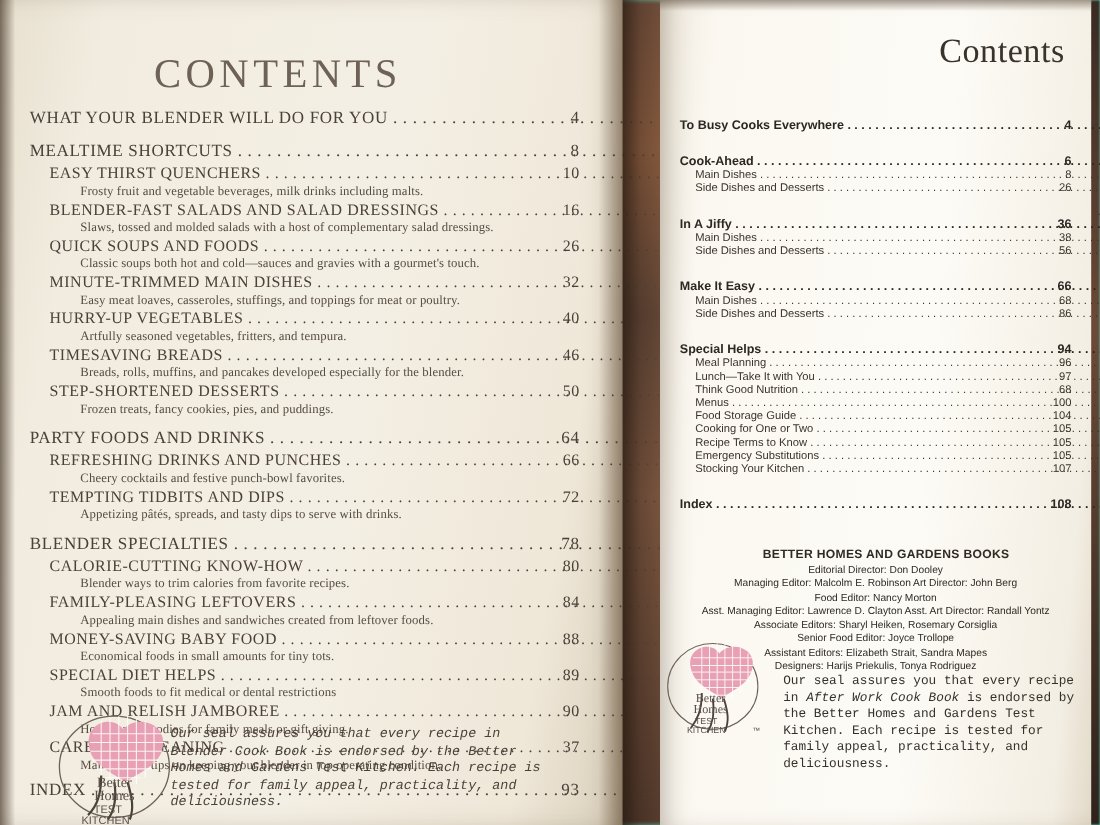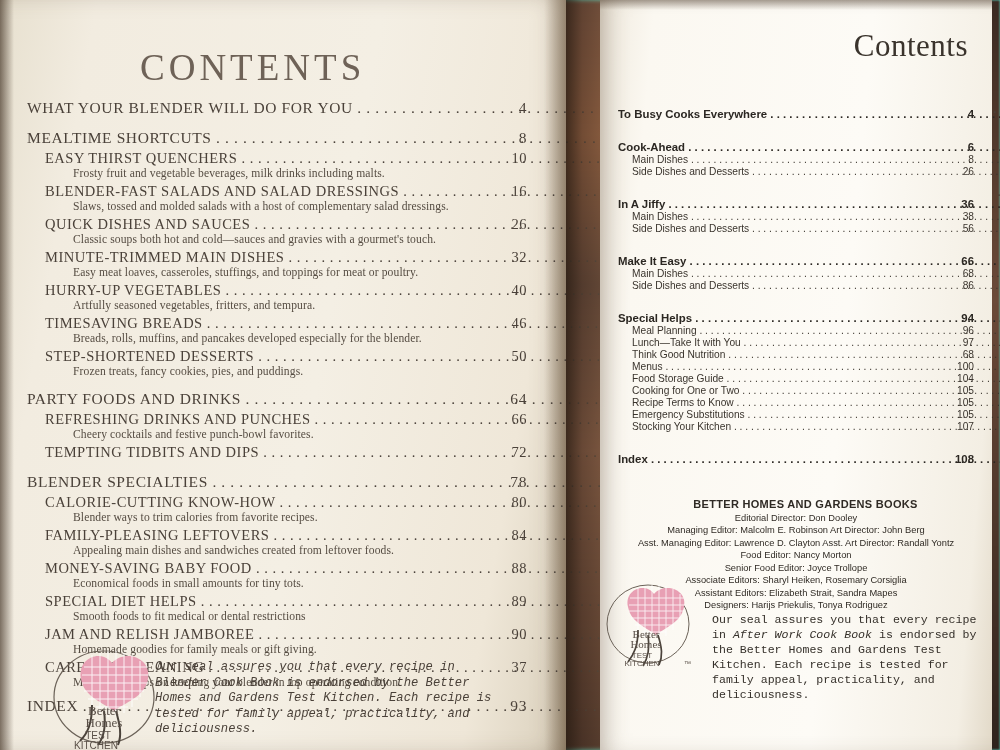--- a/index.html
+++ b/index.html
@@ -143,35 +143,36 @@
   <div class="lp">
     <div class="lp-title">CONTENTS</div>
     <div class="lp-list" id="left-list">
         <div class="row lvl-top"><span>WHAT YOUR BLENDER WILL DO FOR YOU </span><span class="lead"> .  .  .  .  .  .  .  .  .  .  .  .  .  .  .  .  .  .  .  .  .  .  .  .  .  .  .  .  .  .  .  .  .  .  .  .  .  .  .  .  .  .  .  .  .  .  .  .  .  .  .  .  .  .  .  .  .  .  .  .  .  .  .  .  .  .  .  .  .  .  .  .  .  .  .  .  .  .  .  . </span><span class="pg">4</span></div>
         <div class="gap"></div>
         <div class="row lvl-top"><span>MEALTIME SHORTCUTS </span><span class="lead"> .  .  .  .  .  .  .  .  .  .  .  .  .  .  .  .  .  .  .  .  .  .  .  .  .  .  .  .  .  .  .  .  .  .  .  .  .  .  .  .  .  .  .  .  .  .  .  .  .  .  .  .  .  .  .  .  .  .  .  .  .  .  .  .  .  .  .  .  .  .  .  .  .  .  .  .  .  .  .  . </span><span class="pg">8</span></div>
         <div class="row lvl-sec"><span>EASY THIRST QUENCHERS </span><span class="lead"> .  .  .  .  .  .  .  .  .  .  .  .  .  .  .  .  .  .  .  .  .  .  .  .  .  .  .  .  .  .  .  .  .  .  .  .  .  .  .  .  .  .  .  .  .  .  .  .  .  .  .  .  .  .  .  .  .  .  .  .  .  .  .  .  .  .  .  .  .  .  .  .  .  .  .  .  .  .  .  . </span><span class="pg">10</span></div>
         <div class="desc">Frosty fruit and vegetable beverages, milk drinks including malts.</div>
         <div class="row lvl-sec"><span>BLENDER-FAST SALADS AND SALAD DRESSINGS </span><span class="lead"> .  .  .  .  .  .  .  .  .  .  .  .  .  .  .  .  .  .  .  .  .  .  .  .  .  .  .  .  .  .  .  .  .  .  .  .  .  .  .  .  .  .  .  .  .  .  .  .  .  .  .  .  .  .  .  .  .  .  .  .  .  .  .  .  .  .  .  .  .  .  .  .  .  .  .  .  .  .  .  . </span><span class="pg">16</span></div>
         <div class="desc">Slaws, tossed and molded salads with a host of complementary salad dressings.</div>
-        <div class="row lvl-sec"><span>QUICK DISHES AND SAUCES </span><span class="lead"> .  .  .  .  .  .  .  .  .  .  .  .  .  .  .  .  .  .  .  .  .  .  .  .  .  .  .  .  .  .  .  .  .  .  .  .  .  .  .  .  .  .  .  .  .  .  .  .  .  .  .  .  .  .  .  .  .  .  .  .  .  .  .  .  .  .  .  .  .  .  .  .  .  .  .  .  .  .  .  . </span><span class="pg">26</span></div>
+        <div class="row lvl-sec"><span>QUICK SOUPS AND FOODS </span><span class="lead"> .  .  .  .  .  .  .  .  .  .  .  .  .  .  .  .  .  .  .  .  .  .  .  .  .  .  .  .  .  .  .  .  .  .  .  .  .  .  .  .  .  .  .  .  .  .  .  .  .  .  .  .  .  .  .  .  .  .  .  .  .  .  .  .  .  .  .  .  .  .  .  .  .  .  .  .  .  .  .  . </span><span class="pg">26</span></div>
         <div class="desc">Classic soups both hot and cold—sauces and gravies with a gourmet's touch.</div>
         <div class="row lvl-sec"><span>MINUTE-TRIMMED MAIN DISHES </span><span class="lead"> .  .  .  .  .  .  .  .  .  .  .  .  .  .  .  .  .  .  .  .  .  .  .  .  .  .  .  .  .  .  .  .  .  .  .  .  .  .  .  .  .  .  .  .  .  .  .  .  .  .  .  .  .  .  .  .  .  .  .  .  .  .  .  .  .  .  .  .  .  .  .  .  .  .  .  .  .  .  .  . </span><span class="pg">32</span></div>
         <div class="desc">Easy meat loaves, casseroles, stuffings, and toppings for meat or poultry.</div>
         <div class="row lvl-sec"><span>HURRY-UP VEGETABLES </span><span class="lead"> .  .  .  .  .  .  .  .  .  .  .  .  .  .  .  .  .  .  .  .  .  .  .  .  .  .  .  .  .  .  .  .  .  .  .  .  .  .  .  .  .  .  .  .  .  .  .  .  .  .  .  .  .  .  .  .  .  .  .  .  .  .  .  .  .  .  .  .  .  .  .  .  .  .  .  .  .  .  .  . </span><span class="pg">40</span></div>
         <div class="desc">Artfully seasoned vegetables, fritters, and tempura.</div>
         <div class="row lvl-sec"><span>TIMESAVING BREADS </span><span class="lead"> .  .  .  .  .  .  .  .  .  .  .  .  .  .  .  .  .  .  .  .  .  .  .  .  .  .  .  .  .  .  .  .  .  .  .  .  .  .  .  .  .  .  .  .  .  .  .  .  .  .  .  .  .  .  .  .  .  .  .  .  .  .  .  .  .  .  .  .  .  .  .  .  .  .  .  .  .  .  .  . </span><span class="pg">46</span></div>
         <div class="desc">Breads, rolls, muffins, and pancakes developed especially for the blender.</div>
         <div class="row lvl-sec"><span>STEP-SHORTENED DESSERTS </span><span class="lead"> .  .  .  .  .  .  .  .  .  .  .  .  .  .  .  .  .  .  .  .  .  .  .  .  .  .  .  .  .  .  .  .  .  .  .  .  .  .  .  .  .  .  .  .  .  .  .  .  .  .  .  .  .  .  .  .  .  .  .  .  .  .  .  .  .  .  .  .  .  .  .  .  .  .  .  .  .  .  .  . </span><span class="pg">50</span></div>
         <div class="desc">Frozen treats, fancy cookies, pies, and puddings.</div>
         <div class="gap"></div>
         <div class="row lvl-top"><span>PARTY FOODS AND DRINKS </span><span class="lead"> .  .  .  .  .  .  .  .  .  .  .  .  .  .  .  .  .  .  .  .  .  .  .  .  .  .  .  .  .  .  .  .  .  .  .  .  .  .  .  .  .  .  .  .  .  .  .  .  .  .  .  .  .  .  .  .  .  .  .  .  .  .  .  .  .  .  .  .  .  .  .  .  .  .  .  .  .  .  .  . </span><span class="pg">64</span></div>
         <div class="row lvl-sec"><span>REFRESHING DRINKS AND PUNCHES </span><span class="lead"> .  .  .  .  .  .  .  .  .  .  .  .  .  .  .  .  .  .  .  .  .  .  .  .  .  .  .  .  .  .  .  .  .  .  .  .  .  .  .  .  .  .  .  .  .  .  .  .  .  .  .  .  .  .  .  .  .  .  .  .  .  .  .  .  .  .  .  .  .  .  .  .  .  .  .  .  .  .  .  . </span><span class="pg">66</span></div>
         <div class="desc">Cheery cocktails and festive punch-bowl favorites.</div>
         <div class="row lvl-sec"><span>TEMPTING TIDBITS AND DIPS </span><span class="lead"> .  .  .  .  .  .  .  .  .  .  .  .  .  .  .  .  .  .  .  .  .  .  .  .  .  .  .  .  .  .  .  .  .  .  .  .  .  .  .  .  .  .  .  .  .  .  .  .  .  .  .  .  .  .  .  .  .  .  .  .  .  .  .  .  .  .  .  .  .  .  .  .  .  .  .  .  .  .  .  . </span><span class="pg">72</span></div>
+        <div class="desc">Appetizing pâtés, spreads, and tasty dips to serve with drinks.</div>
         <div class="gap"></div>
         <div class="row lvl-top"><span>BLENDER SPECIALTIES </span><span class="lead"> .  .  .  .  .  .  .  .  .  .  .  .  .  .  .  .  .  .  .  .  .  .  .  .  .  .  .  .  .  .  .  .  .  .  .  .  .  .  .  .  .  .  .  .  .  .  .  .  .  .  .  .  .  .  .  .  .  .  .  .  .  .  .  .  .  .  .  .  .  .  .  .  .  .  .  .  .  .  .  . </span><span class="pg">78</span></div>
         <div class="row lvl-sec"><span>CALORIE-CUTTING KNOW-HOW </span><span class="lead"> .  .  .  .  .  .  .  .  .  .  .  .  .  .  .  .  .  .  .  .  .  .  .  .  .  .  .  .  .  .  .  .  .  .  .  .  .  .  .  .  .  .  .  .  .  .  .  .  .  .  .  .  .  .  .  .  .  .  .  .  .  .  .  .  .  .  .  .  .  .  .  .  .  .  .  .  .  .  .  . </span><span class="pg">80</span></div>
         <div class="desc">Blender ways to trim calories from favorite recipes.</div>
         <div class="row lvl-sec"><span>FAMILY-PLEASING LEFTOVERS </span><span class="lead"> .  .  .  .  .  .  .  .  .  .  .  .  .  .  .  .  .  .  .  .  .  .  .  .  .  .  .  .  .  .  .  .  .  .  .  .  .  .  .  .  .  .  .  .  .  .  .  .  .  .  .  .  .  .  .  .  .  .  .  .  .  .  .  .  .  .  .  .  .  .  .  .  .  .  .  .  .  .  .  . </span><span class="pg">84</span></div>
         <div class="desc">Appealing main dishes and sandwiches created from leftover foods.</div>
         <div class="row lvl-sec"><span>MONEY-SAVING BABY FOOD </span><span class="lead"> .  .  .  .  .  .  .  .  .  .  .  .  .  .  .  .  .  .  .  .  .  .  .  .  .  .  .  .  .  .  .  .  .  .  .  .  .  .  .  .  .  .  .  .  .  .  .  .  .  .  .  .  .  .  .  .  .  .  .  .  .  .  .  .  .  .  .  .  .  .  .  .  .  .  .  .  .  .  .  . </span><span class="pg">88</span></div>
         <div class="desc">Economical foods in small amounts for tiny tots.</div>
         <div class="row lvl-sec"><span>SPECIAL DIET HELPS </span><span class="lead"> .  .  .  .  .  .  .  .  .  .  .  .  .  .  .  .  .  .  .  .  .  .  .  .  .  .  .  .  .  .  .  .  .  .  .  .  .  .  .  .  .  .  .  .  .  .  .  .  .  .  .  .  .  .  .  .  .  .  .  .  .  .  .  .  .  .  .  .  .  .  .  .  .  .  .  .  .  .  .  . </span><span class="pg">89</span></div>
         <div class="desc">Smooth foods to fit medical or dental restrictions</div>
@@ -238,24 +239,24 @@
         <div class="r-gap"></div>
         <div class="row r-row r-main"><span>Index </span><span class="lead"> .  .  .  .  .  .  .  .  .  .  .  .  .  .  .  .  .  .  .  .  .  .  .  .  .  .  .  .  .  .  .  .  .  .  .  .  .  .  .  .  .  .  .  .  .  .  .  .  .  .  .  .  .  .  .  .  .  .  .  .  .  .  .  .  .  .  .  .  .  .  .  .  .  .  .  .  .  .  .  . </span><span class="pg">108</span></div>
       </div>
   </div>
 
   <div class="credits">
     <div class="hd">BETTER HOMES AND GARDENS BOOKS</div>
     <div id="credit-lines">
         <div class="ln">Editorial Director: Don Dooley</div>
         <div class="ln">Managing Editor:  Malcolm E. Robinson        Art Director: John Berg</div>
+        <div class="ln">Food Editor: Nancy Morton</div>
         <div class="ln">Asst. Managing Editor: Lawrence D. Clayton        Asst. Art Director: Randall Yontz</div>
-        <div class="ln">Food Editor: Nancy Morton</div>
+        <div class="ln">Associate Editors: Sharyl Heiken, Rosemary Corsiglia</div>
         <div class="ln">Senior Food Editor: Joyce Trollope</div>
-        <div class="ln">Associate Editors: Sharyl Heiken, Rosemary Corsiglia</div>
         <div class="ln">Assistant Editors: Elizabeth Strait, Sandra Mapes</div>
         <div class="ln">Designers: Harijs Priekulis, Tonya Rodriguez</div>
       </div>
   </div>
 
   <div class="seal-right seal">
     <svg width="92" height="88" viewBox="0 0 92 88">
       <ellipse cx="44" cy="44" rx="41" ry="39" fill="none" stroke="#6b6258" stroke-width="1"></ellipse>
       <path d="M50 14 C60 2, 84 9, 80 27 C77 43, 60 48, 52 55 C44 48, 27 43, 24 27 C20 9, 42 2, 50 14 Z" fill="#e8a0b4"></path>
       <g stroke="#ffffff" stroke-width=".9" opacity=".85">

